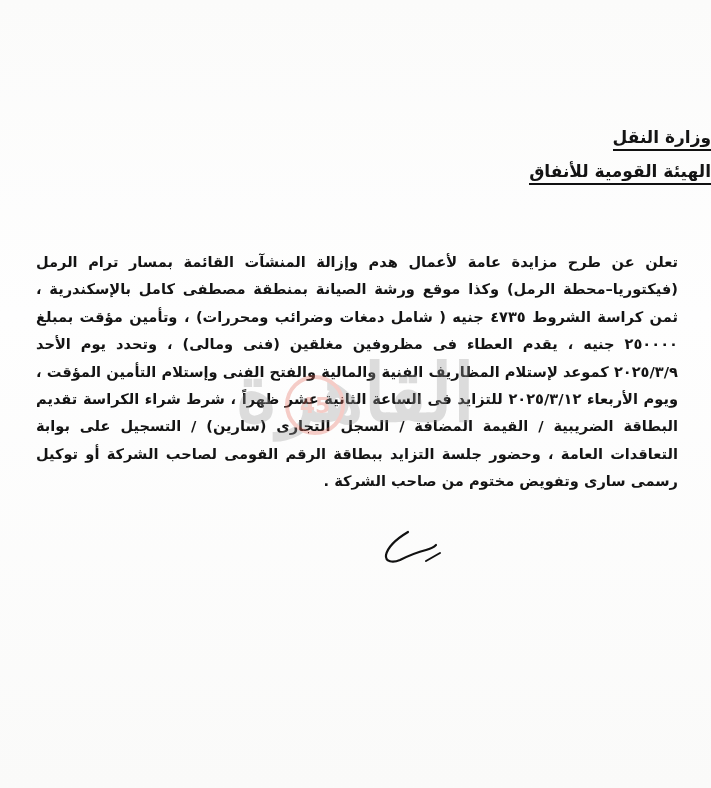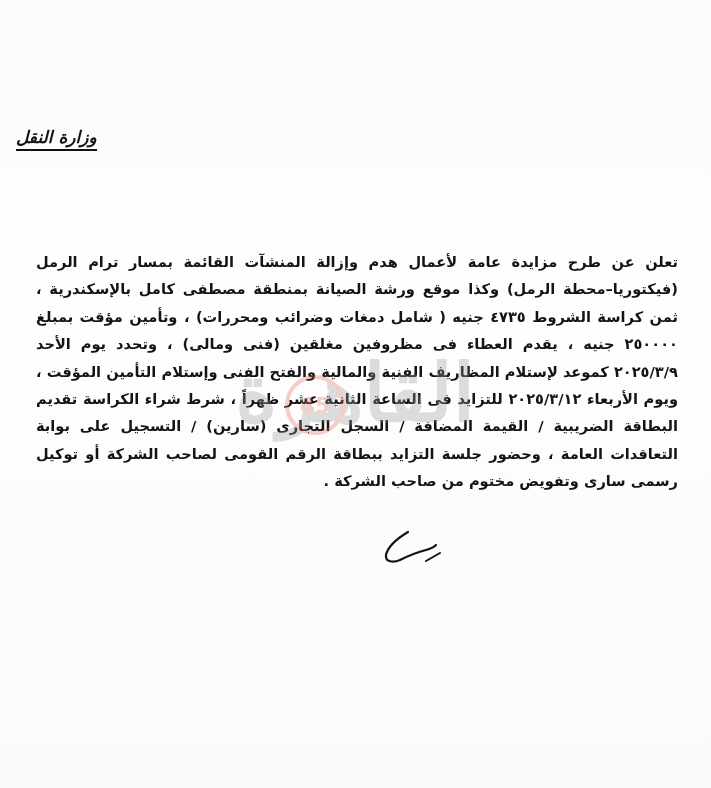--- a/index.html
+++ b/index.html
@@ -1,33 +1,34 @@
 <!DOCTYPE html>
 <html><head>
   <meta charset="utf-8">
   <style>
     html, body { margin:0; padding:0; }
     body { width:711px; height:788px; background:#fdfdfc; position:relative; overflow:hidden; font-family:"DejaVu Sans", sans-serif; color:#141414; }
     .page { position:absolute; inset:0; background:linear-gradient(180deg,#fbfbfa 0%,#fefefe 40%,#fafaf9 100%); }
-    .header { position:absolute; top:120px; left:16px; right:0; text-align:left; direction:rtl;font-style:italic; }
+    .header { position:absolute; top:120px; left:16px; right:0; text-align:right; direction:rtl; }
     .header .line { font-weight:bold; font-size:17px; line-height:34px; }
     .header .line span { border-bottom:2px solid #111; padding-bottom:2px; }
     .body-text { position:absolute; top:244px; left:32px; width:650px; direction:rtl; text-align:justify; text-align-last:right; font-size:14.6px; font-weight:bold; line-height:27.4px; }
     .body-text p { margin:4px; }
     .watermark { position:absolute; left:245px; top:345px; width:230px; height:100px; opacity:.33; pointer-events:none; }
     .wm-text { position:absolute; right:0; top:2px; font-size:80px; font-weight:bold; color:#9a9a9a; font-family:Liberation Serif, serif; letter-spacing:-4px; }
     .wm-circle { position:absolute; left:40px; top:30px; width:52px; height:52px; border-radius:50%; border:4px solid #e56b5d; color:#e56b5d; display:flex; align-items:center; justify-content:center; font-size:22px; font-weight:bold; }
     .signature { position:absolute; left:368px; top:520px; width:80px; height:50px; }
   </style>
 </head>
 <body>
 
 <div class="page">
   <div class="header">
     <div class="line"><span>وزارة النقل</span></div>
+    <div class="line"><span>الهيئة القومية للأنفاق</span></div>
   </div>
 
   <div class="body-text">
     <p>تعلن عن طرح مزايدة عامة لأعمال هدم وإزالة المنشآت القائمة بمسار ترام الرمل (فيكتوريا–محطة الرمل) وكذا موقع ورشة الصيانة بمنطقة مصطفى كامل بالإسكندرية ، ثمن كراسة الشروط ٤٧٣٥ جنيه ( شامل دمغات وضرائب ومحررات) ، وتأمين مؤقت بمبلغ ٢٥٠٠٠٠ جنيه ، يقدم العطاء فى مظروفين مغلقين (فنى ومالى) ، وتحدد يوم الأحد ٢٠٢٥/٣/٩ كموعد لإستلام المظاريف الفنية والمالية والفتح الفنى وإستلام التأمين المؤقت ، ويوم الأربعاء ٢٠٢٥/٣/١٢ للتزايد فى الساعة الثانية عشر ظهراً ، شرط شراء الكراسة تقديم البطاقة الضريبية / القيمة المضافة / السجل التجارى (سارين) / التسجيل على بوابة التعاقدات العامة ، وحضور جلسة التزايد ببطاقة الرقم القومى لصاحب الشركة أو توكيل رسمى سارى وتفويض مختوم من صاحب الشركة .</p>
   </div>
 
   <div class="watermark">
     <div class="wm-text">القاهرة</div>
     <div class="wm-circle">45</div>
   </div>

